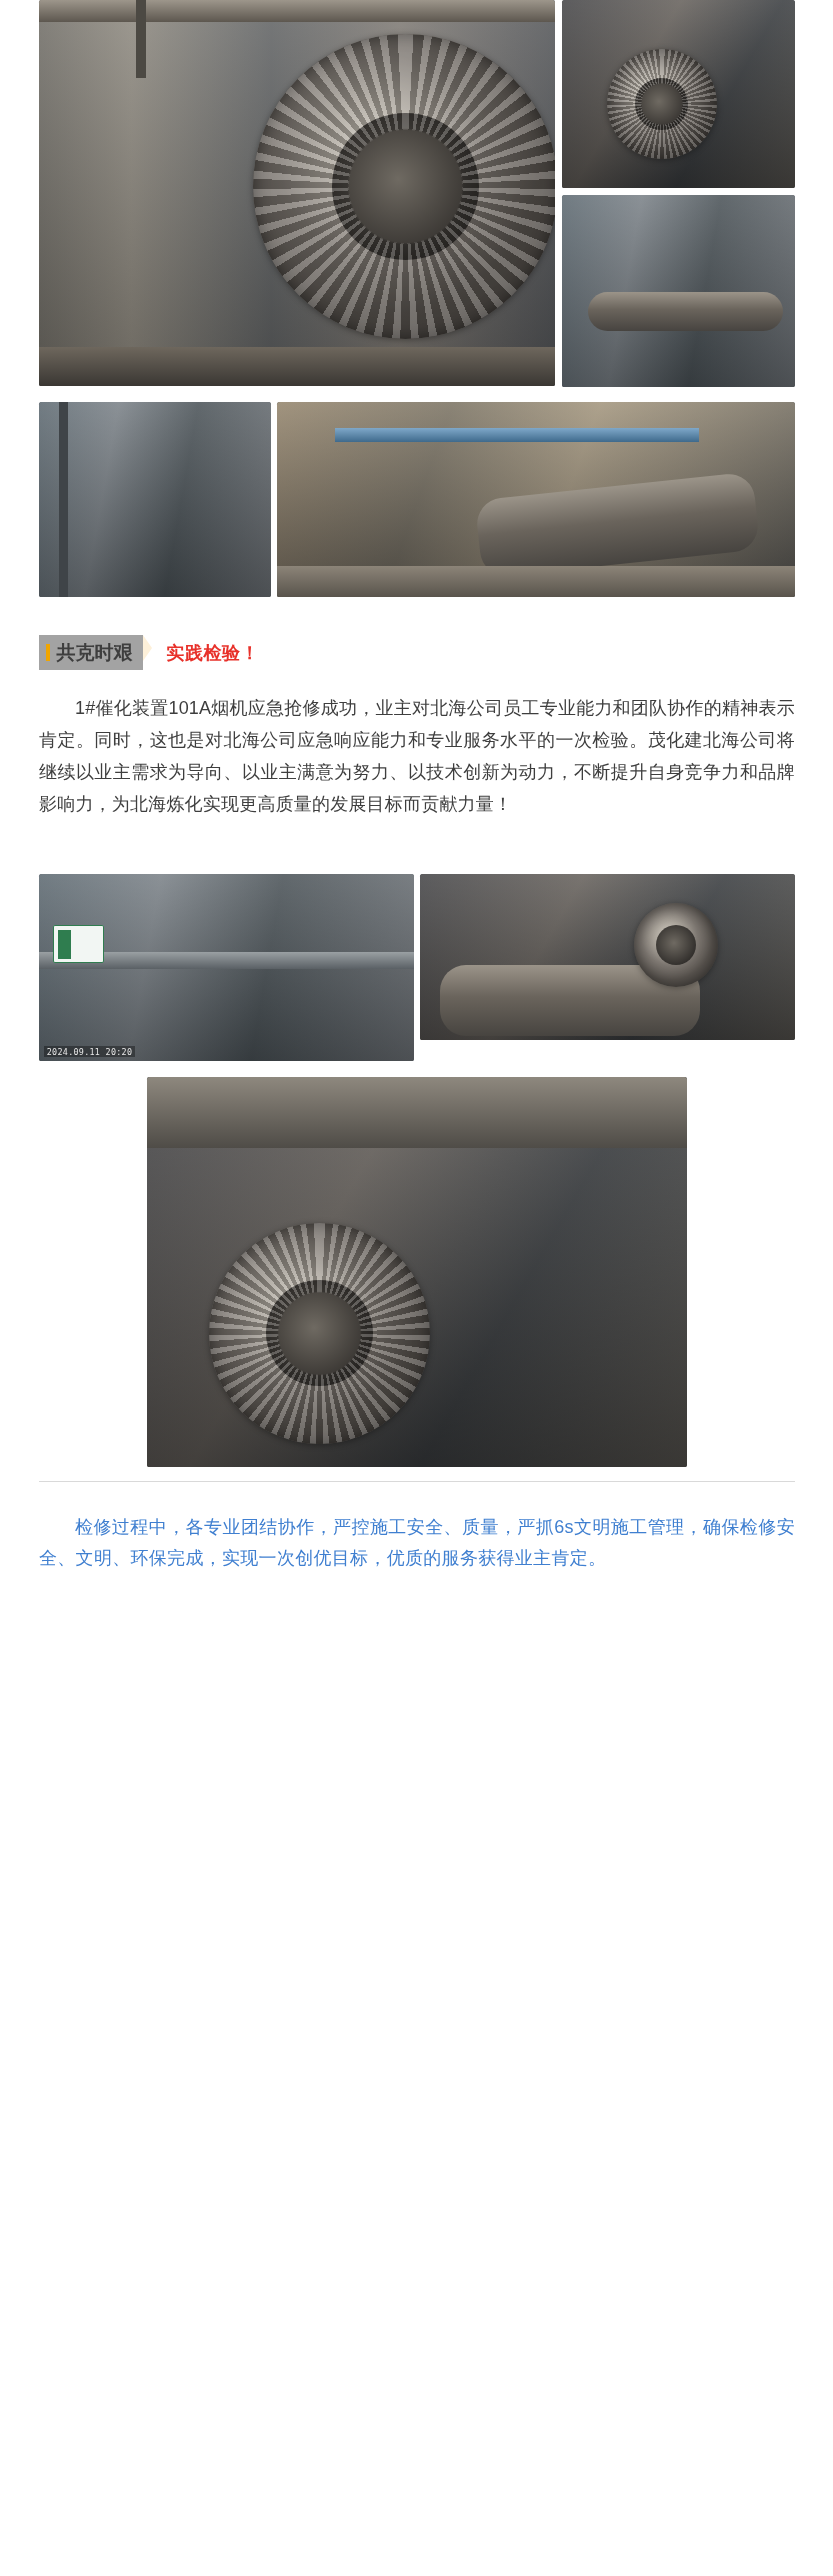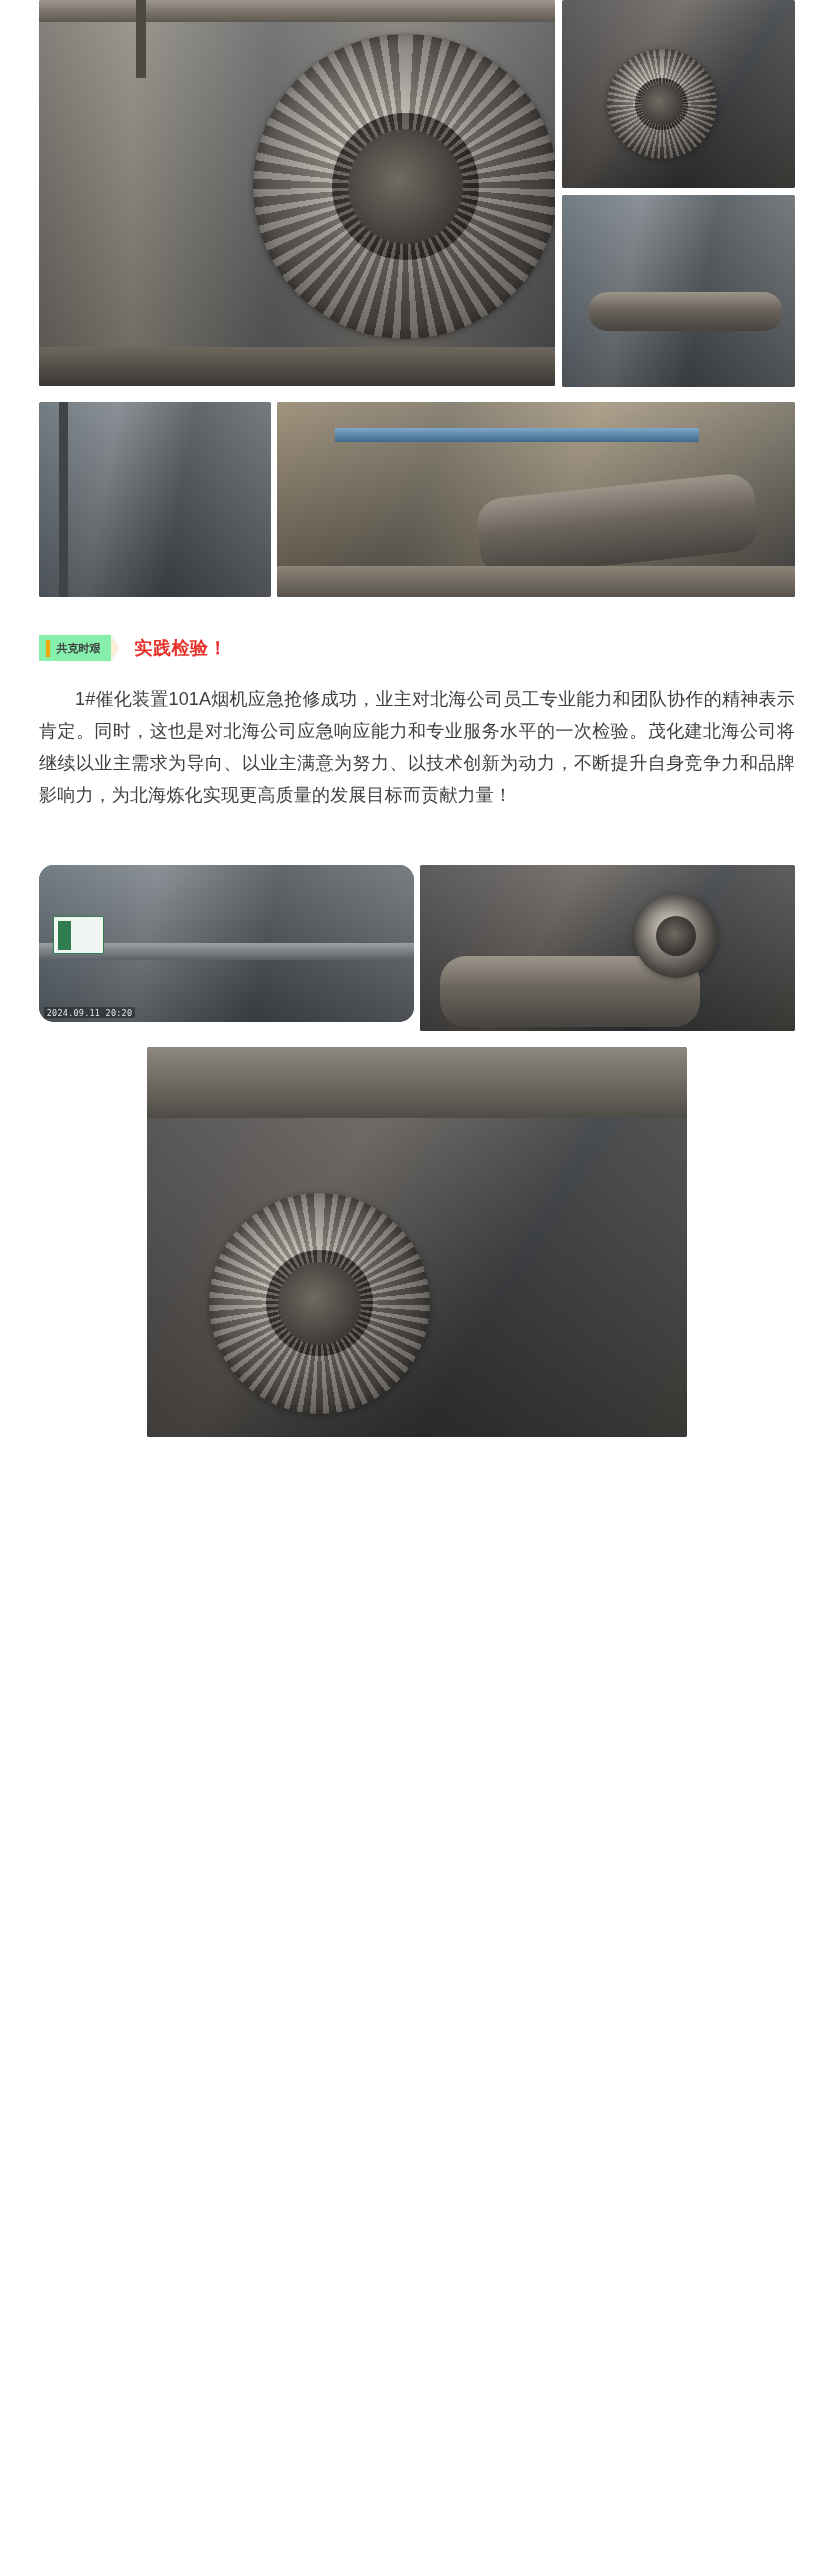--- a/index.html
+++ b/index.html
@@ -127,23 +127,23 @@
 
   
   .heading-row {
     display: flex;
     align-items: center;
     margin: 38px 0 22px 0;
   }
   .tag {
     display: inline-flex;
     align-items: center;
-    background: #86efac;
+    background: #a3a3a3;
     color: #3e3e3e;
-    font-size: 11px;
+    font-size: 19px;
     font-weight: bold;
     padding: 4.5px 10.4px 4.5px 6.5px;
     position: relative;
   }
   .tag .bar {
     display: inline-block;
     width: 4.5px;
     height: 17px;
     background: #f0a500;
     margin-right: 6.5px;
@@ -242,21 +242,21 @@
       <span>共克时艰</span>
     </span>
     <span class="heading-title">实践检验！</span>
   </div>
 
   <p class="body-text">1#催化装置101A烟机应急抢修成功，业主对北海公司员工专业能力和团队协作的精神表示肯定。同时，这也是对北海公司应急响应能力和专业服务水平的一次检验。茂化建北海公司将继续以业主需求为导向、以业主满意为努力、以技术创新为动力，不断提升自身竞争力和品牌影响力，为北海炼化实现更高质量的发展目标而贡献力量！</p>
 
   <div class="gap-56"></div>
 
   <div class="row" style="gap:6.5px;">
-    <div class="photo" style="width:375px;height:157px;border-radius:15px;">
+    <div class="photo" style="width:375px;height:187px;">
       <div class="scene sc-bluegray"></div>
       <div class="beam" style="left:0;top:78px;width:100%;height:17px;background:linear-gradient(180deg,#9aa0a3,#5a6065);"></div>
       <div class="signboard" style="left:14.3px;top:51px;width:51px;height:38px;">
         <div class="bar"></div>
       </div>
       <div class="worker hv-blue" style="left:149px;top:31px;width:97px;height:130px;"></div>
       <div class="cap">2024.09.11 20:20</div>
     </div>
     <div class="photo" style="width:375px;height:166px;">
       <div class="scene sc-dark"></div>
@@ -274,16 +274,19 @@
       <div class="scene sc-dark"></div>
       <div class="beam" style="left:0;top:0;width:100%;height:71px;background:linear-gradient(180deg,#8e887e,#4f4c47);"></div>
       <div class="rotor" style="left:62px;top:146px;width:221px;height:221px;"></div>
       <div class="blades" style="left:62px;top:146px;width:221px;height:221px;"></div>
       <div class="worker hv-orange" style="left:279px;top:101px;width:140px;height:279px;"></div>
       <div class="worker hv-gray" style="left:166px;top:185px;width:120px;height:195px;"></div>
       <div class="worker hv-blue" style="left:416px;top:195px;width:78px;height:185px;"></div>
     </div>
   </div>
 
+  <div class="caption-block">
+    <p class="caption-text">检修过程中，各专业团结协作，严控施工安全、质量，严抓6s文明施工管理，确保检修安全、文明、环保完成，实现一次创优目标，优质的服务获得业主肯定。</p>
+  </div>
 
   <div class="gap-40"></div>
 </div>
 
 
 </body></html>

